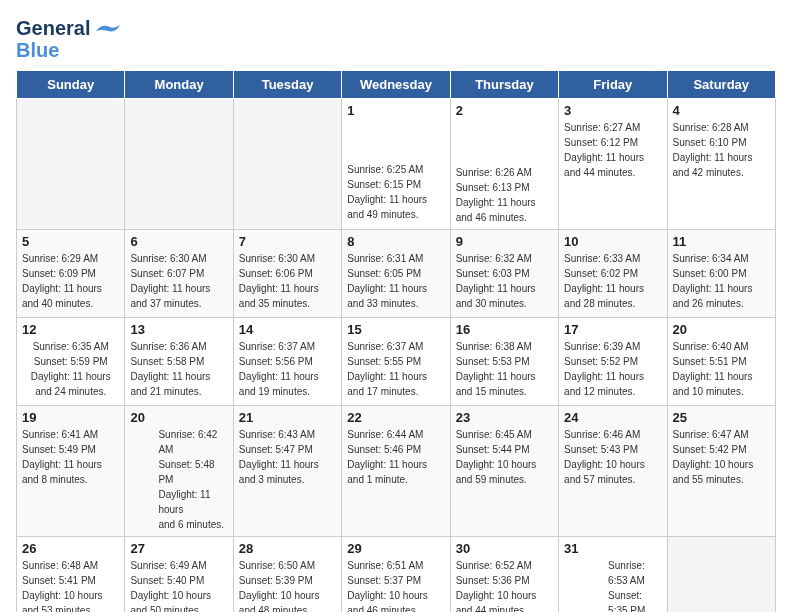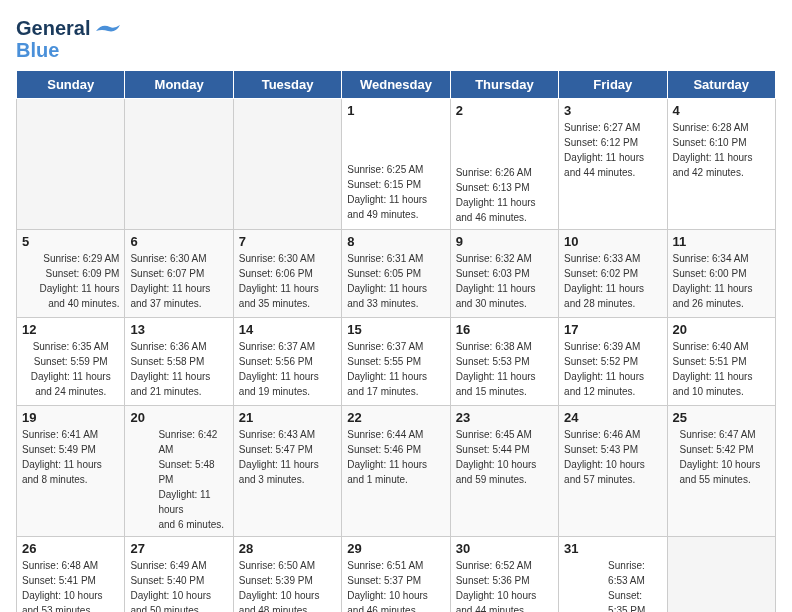--- a/index.html
+++ b/index.html
@@ -150,21 +150,21 @@
             <span class="day-number">4</span>
             <div class="day-info" style="white-space: pre-line;">Sunrise: 6:28 AM
 Sunset: 6:10 PM
 Daylight: 11 hours
 and 42 minutes.</div>
           </td>
         </tr>
         <tr>
           <td>
             <span class="day-number">5</span>
-            <div class="day-info" style="white-space: pre-line; text-align: right;">Sunrise: 6:29 AM
+            <div class="day-info" style="white-space: pre-line;">Sunrise: 6:29 AM
 Sunset: 6:09 PM
 Daylight: 11 hours
 and 40 minutes.</div>
           </td>
           <td>
             <span class="day-number">6</span>
             <div class="day-info" style="white-space: pre-line;">Sunrise: 6:30 AM
 Sunset: 6:07 PM
 Daylight: 11 hours
 and 37 minutes.</div>
@@ -294,21 +294,21 @@
           </td>
           <td>
             <span class="day-number">24</span>
             <div class="day-info" style="white-space: pre-line;">Sunrise: 6:46 AM
 Sunset: 5:43 PM
 Daylight: 10 hours
 and 57 minutes.</div>
           </td>
           <td>
             <span class="day-number">25</span>
-            <div class="day-info" style="white-space: pre-line; margin-left: 7px;">Sunrise: 6:47 AM
+            <div class="day-info" style="white-space: pre-line;">Sunrise: 6:47 AM
 Sunset: 5:42 PM
 Daylight: 10 hours
 and 55 minutes.</div>
           </td>
         </tr>
         <tr>
           <td>
             <span class="day-number">26</span>
             <div class="day-info" style="white-space: pre-line;">Sunrise: 6:48 AM
 Sunset: 5:41 PM

